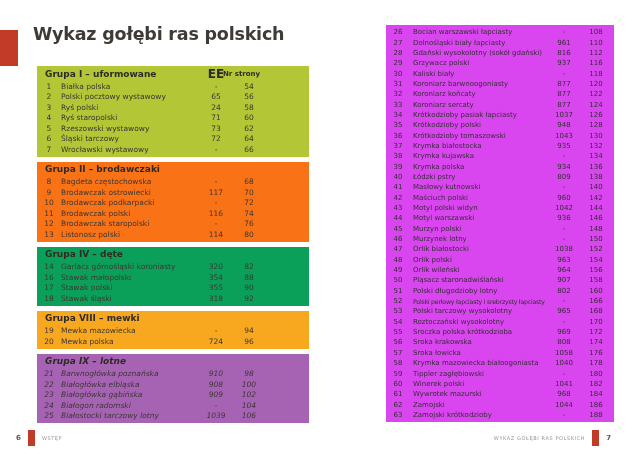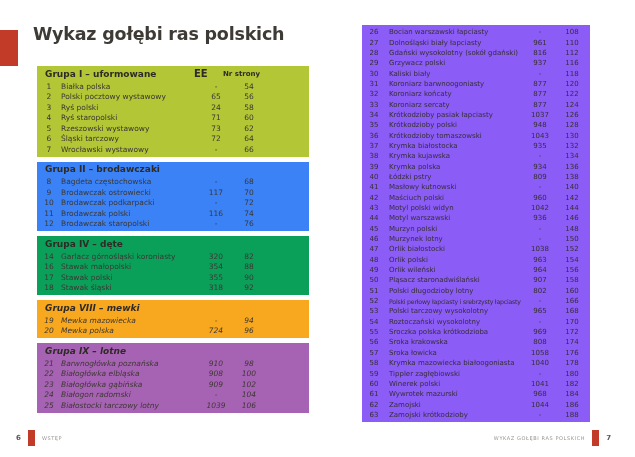--- a/index.html
+++ b/index.html
@@ -7,21 +7,21 @@
   #stage{position:relative;width:635px;height:457px;background:#ffffff;overflow:hidden;
          font-family:"DejaVu Sans","Liberation Sans",sans-serif;color:#3c3733;}
   .accent-square{position:absolute;left:0;top:30px;width:18px;height:36px;background:var(--accent);}
   h1.title{position:absolute;left:33px;top:24px;margin:0;font-size:17.5px;font-weight:700;
            letter-spacing:-0.2px;color:#3e3a36;}
   
   #left-sections{position:absolute;left:37px;top:66px;width:272px;}
   .section{margin-bottom:5px;padding-bottom:2px;}
   .hdr{position:relative;display:flex;align-items:center;height:15px;padding-left:8px;
        font-weight:700;font-size:9px;color:#2e2a26;}
-  .hdr .col-ee{position:absolute;right:71px;width:44px;font-size:10px;}
+  .hdr .col-ee{position:absolute;right:71px;width:44px;text-align:center;font-size:12px;}
   .hdr .col-page{position:absolute;right:34px;width:52px;font-size:7px;}
   .row{position:relative;display:flex;align-items:center;height:10.5px;font-size:7.5px;}
   .row .num{width:24px;text-align:center;flex:none;}
   .row .name{white-space:nowrap;}
   .row .ee{position:absolute;right:71px;width:44px;text-align:center;}
   .row .pg{position:absolute;right:38px;width:44px;text-align:center;}
   
   #right-table{position:absolute;left:362px;top:25px;width:228px;padding:2px 0;}
   .rrow{position:relative;display:flex;align-items:center;height:10.35px;font-size:7px;color:#362e36;}
   .rrow .num{width:18px;padding-left:3px;text-align:center;flex:none;}
@@ -87,21 +87,21 @@
           <span class="ee">72</span>
           <span class="pg">64</span>
         </div>
         <div class="row">
           <span class="num">7</span>
           <span class="name">Wrocławski wystawowy</span>
           <span class="ee">-</span>
           <span class="pg">66</span>
         </div>
       </div>
-      <div class="section" style="background: #3b82f6;">
+      <div class="section" style="background: #f97316;">
         <div class="hdr">
           <span class="gtitle">Grupa II – brodawczaki</span>
         </div>
         <div class="row">
           <span class="num">8</span>
           <span class="name">Bagdeta częstochowska</span>
           <span class="ee">-</span>
           <span class="pg">68</span>
         </div>
         <div class="row">
@@ -121,20 +121,26 @@
           <span class="name">Brodawczak polski</span>
           <span class="ee">116</span>
           <span class="pg">74</span>
         </div>
         <div class="row">
           <span class="num">12</span>
           <span class="name">Brodawczak staropolski</span>
           <span class="ee">-</span>
           <span class="pg">76</span>
         </div>
+        <div class="row">
+          <span class="num">13</span>
+          <span class="name">Listonosz polski</span>
+          <span class="ee">114</span>
+          <span class="pg">80</span>
+        </div>
       </div>
       <div class="section" style="background: rgb(11, 160, 90);">
         <div class="hdr">
           <span class="gtitle">Grupa IV – dęte</span>
         </div>
         <div class="row">
           <span class="num">14</span>
           <span class="name">Garlacz górnośląski koroniasty</span>
           <span class="ee">320</span>
           <span class="pg">82</span>
@@ -151,21 +157,21 @@
           <span class="ee">355</span>
           <span class="pg">90</span>
         </div>
         <div class="row">
           <span class="num">18</span>
           <span class="name">Stawak śląski</span>
           <span class="ee">318</span>
           <span class="pg">92</span>
         </div>
       </div>
-      <div class="section" style="background: rgb(248, 168, 31); font-style: italic;">
+      <div class="section" style="background: rgb(248, 168, 31);">
         <div class="hdr">
           <span class="gtitle">Grupa VIII – mewki</span>
         </div>
         <div class="row">
           <span class="num">19</span>
           <span class="name">Mewka mazowiecka</span>
           <span class="ee">-</span>
           <span class="pg">94</span>
         </div>
         <div class="row">
@@ -204,21 +210,21 @@
           <span class="pg">104</span>
         </div>
         <div class="row">
           <span class="num">25</span>
           <span class="name">Białostocki tarczowy lotny</span>
           <span class="ee">1039</span>
           <span class="pg">106</span>
         </div>
       </div>
     </div>
-  <div id="right-table" style="background: #8b5cf6;">
+  <div id="right-table" style="background: #d946ef; margin-left: 24px;">
       <div class="rrow">
         <span class="num">26</span>
         <span class="name">Bocian warszawski łapciasty</span>
         <span class="ee">-</span>
         <span class="pg">108</span>
       </div>
       <div class="rrow">
         <span class="num">27</span>
         <span class="name">Dolnośląski biały łapciasty</span>
         <span class="ee">961</span>

